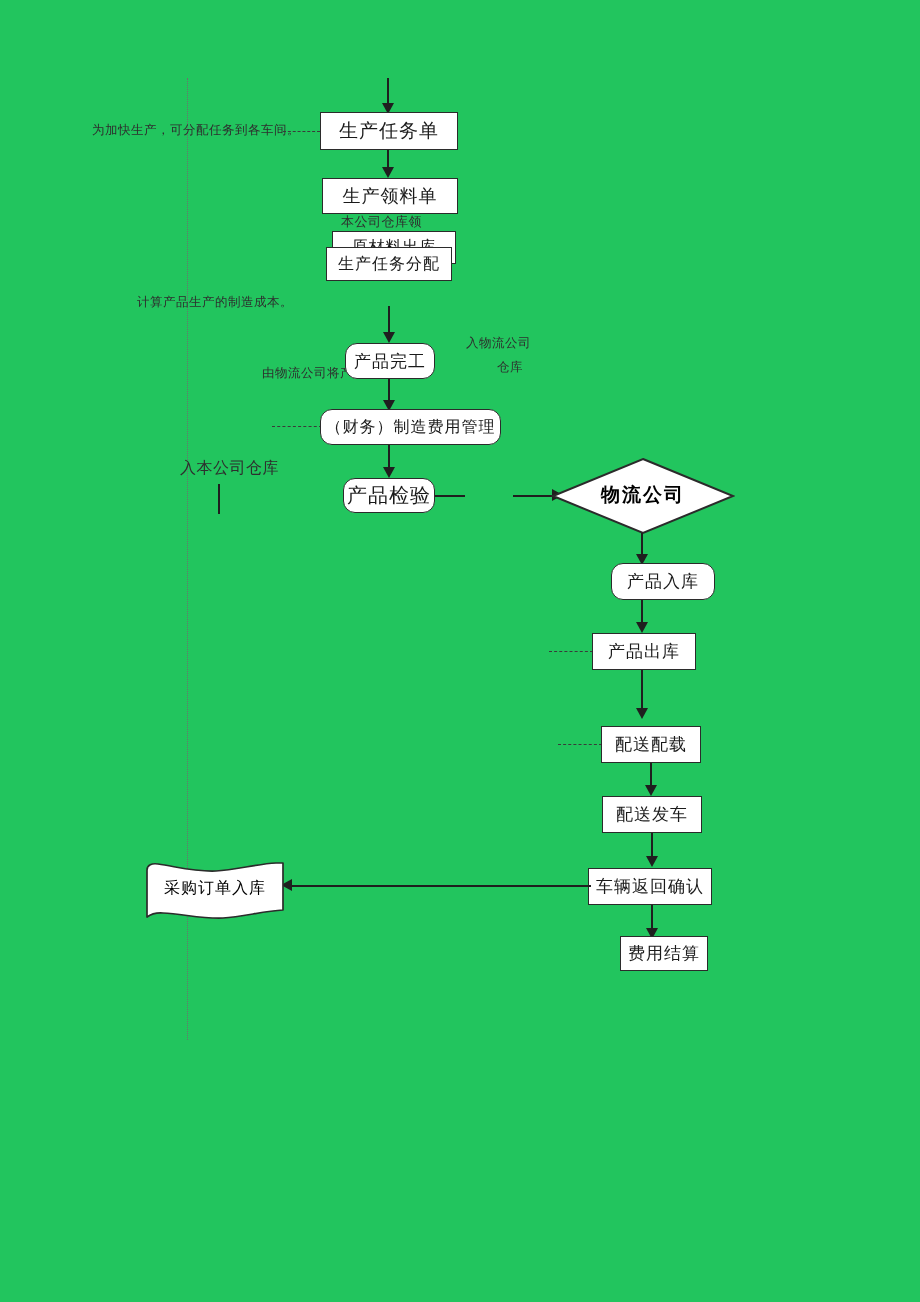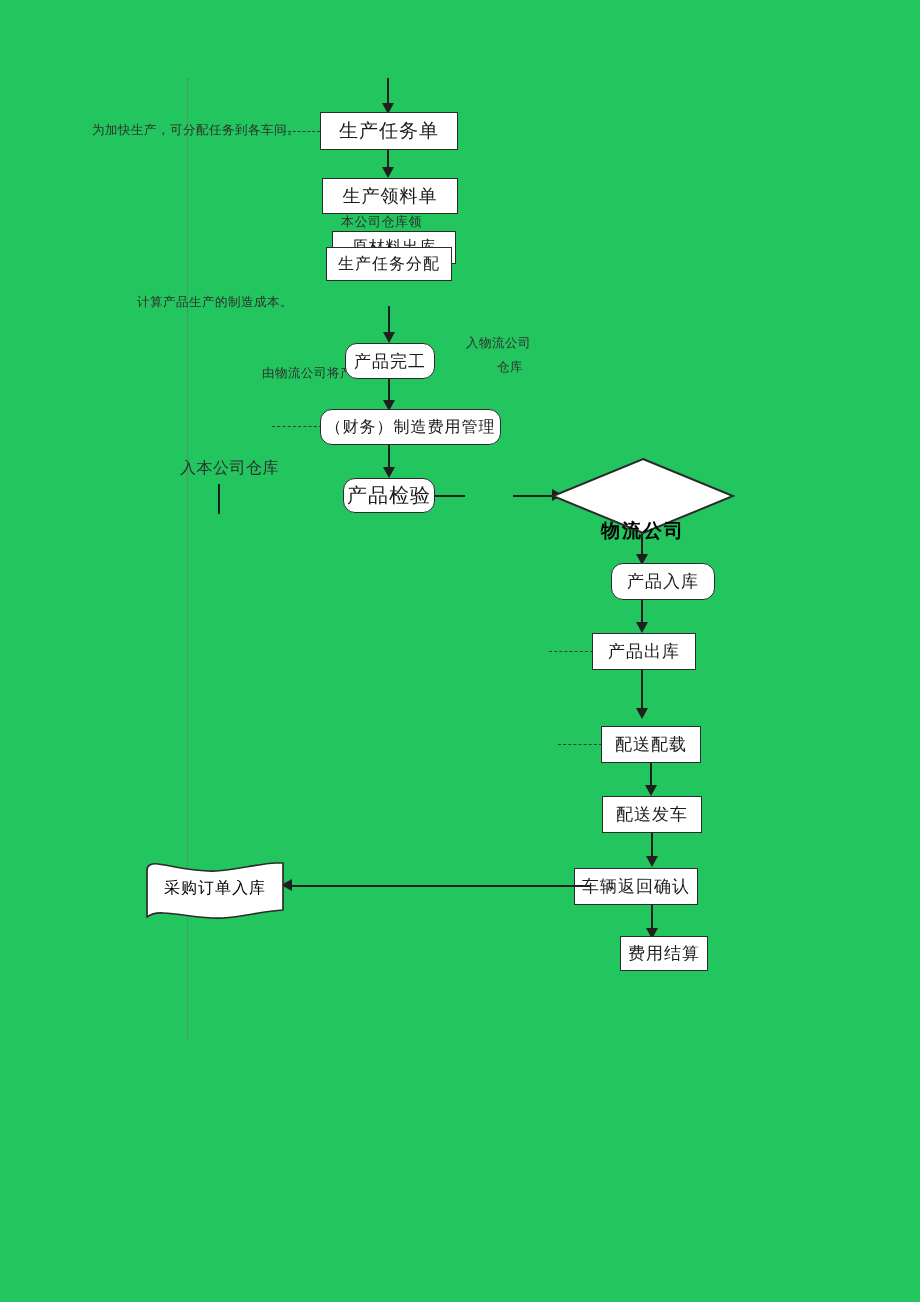--- a/index.html
+++ b/index.html
@@ -80,21 +80,20 @@
   .diamond-wrap {
     position: absolute;
   }
   .diamond-wrap svg { display: block; }
   .diamond-label {
     position: absolute;
     left: 0; right: 0;
     text-align: center;
     font-weight: bold;
     letter-spacing: 2px;
-    margin-top: 36px;
   }
   .banner-wrap { position: absolute; }
   .banner-wrap svg { display: block; }
   .banner-label {
     position: absolute;
     left: 0; right: 0;
     text-align: center;
     white-space: nowrap;
     letter-spacing: 1px;
   }
@@ -184,21 +183,21 @@
   <div class="node" style="left:601px; top:726px; width:100px; height:37px; font-size:17px;">配送配载</div>
 
   <div class="line vline" style="left:650px; top:763px; height:26px;"></div>
   <div class="arrow-down" style="left:644.5px; top:785px;"></div>
 
   <div class="node" style="left:602px; top:796px; width:100px; height:37px; font-size:17px;text-align:right;">配送发车</div>
 
   <div class="line vline" style="left:651px; top:833px; height:28px;"></div>
   <div class="arrow-down" style="left:645.5px; top:856px;"></div>
 
-  <div class="node" style="left:574px; top:868px; width:124px; height:37px; font-size:17px;">车辆返回确认</div>
+  <div class="node" style="left:588px; top:868px; width:124px; height:37px; font-size:17px;">车辆返回确认</div>
 
   <div class="line hline" style="left:292px; top:885px; width:299px;"></div>
   <div class="arrow-left" style="left:281px; top:878.5px;"></div>
 
   <div class="line vline" style="left:651px; top:905px; height:28px;"></div>
   <div class="arrow-down" style="left:645.5px; top:928px;"></div>
 
   <div class="node" style="left:620px; top:936px; width:88px; height:35px; font-size:17px;">费用结算</div>
 
   <div class="banner-wrap" style="left:144px; top:860px; width:142px; height:62px;">

